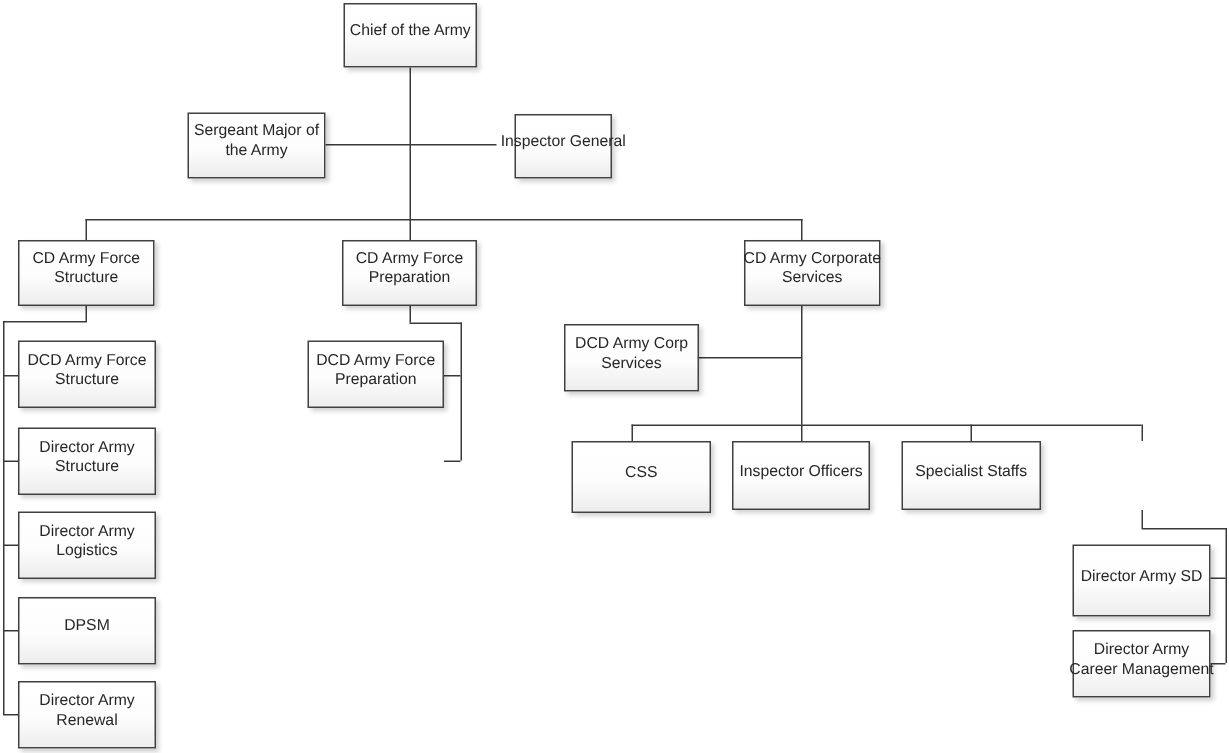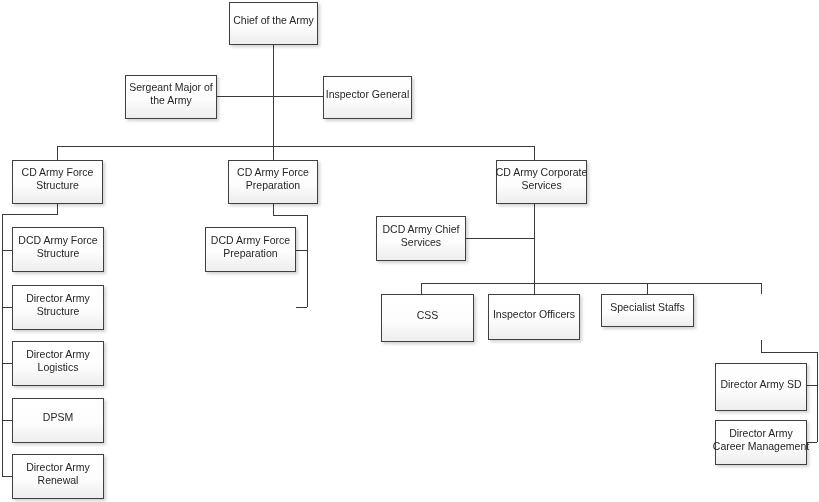--- a/index.html
+++ b/index.html
@@ -80,21 +80,21 @@
   <div class="line h" style="left:807px;top:385px;width:10px"></div>
   <div class="line h" style="left:807px;top:442px;width:10px"></div>
 
   <div class="node" style="left:229px;top:2px;width:89px;height:43px">
     <span class="lbl">Chief of the Army</span>
   </div>
   <div class="node" style="left:125px;top:75px;width:92px;height:44px">
     <span class="lbl">Sergeant Major of
 the Army</span>
   </div>
-  <div class="node" style="left:323px;top:76px;width:89px;height:43px">
+  <div class="node" style="left:343px;top:76px;width:65px;height:43px">
     <span class="lbl">Inspector General</span>
   </div>
 
   <div class="node" style="left:12px;top:160px;width:91px;height:44px">
     <span class="lbl">CD Army Force
 Structure</span>
   </div>
   <div class="node" style="left:228px;top:160px;width:90px;height:44px">
     <span class="lbl">CD Army Force
 Preparation</span>
@@ -123,31 +123,31 @@
     <span class="lbl">Director Army
 Renewal</span>
   </div>
 
   <div class="node" style="left:205px;top:227px;width:91px;height:45px">
     <span class="lbl">DCD Army Force
 Preparation</span>
   </div>
 
   <div class="node" style="left:376px;top:216px;width:90px;height:45px">
-    <span class="lbl">DCD Army Chief
+    <span class="lbl">DCD Army Corp
 Services</span>
   </div>
 
   <div class="node" style="left:381px;top:294px;width:93px;height:48px">
     <span class="lbl">CSS</span>
   </div>
   <div class="node" style="left:488px;top:294px;width:92px;height:46px">
     <span class="lbl">Inspector Officers</span>
   </div>
-  <div class="node" style="left:601px;top:294px;width:93px;height:33px">
+  <div class="node" style="left:601px;top:294px;width:93px;height:46px">
     <span class="lbl">Specialist Staffs</span>
   </div>
 
   <div class="node" style="left:715px;top:363px;width:92px;height:48px">
     <span class="lbl">Director Army SD</span>
   </div>
   <div class="node" style="left:715px;top:420px;width:92px;height:45px">
     <span class="lbl">Director Army
 Career Management</span>
   </div>

